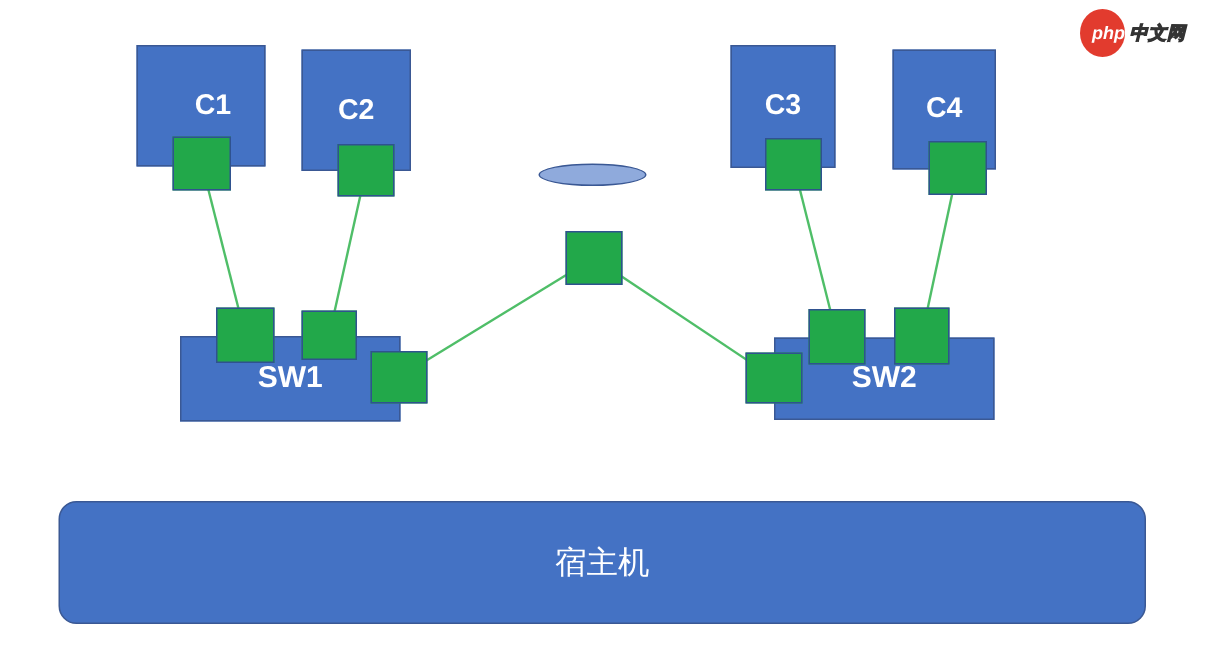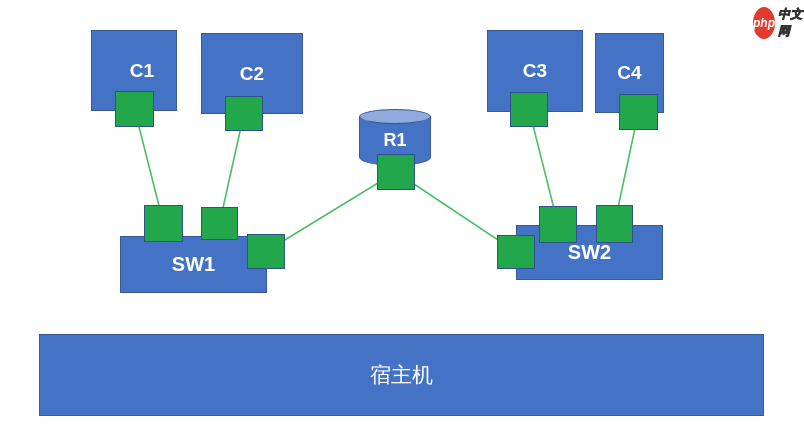--- a/index.html
+++ b/index.html
@@ -17,26 +17,26 @@
     background:#4472C4;
     border:1.6px solid #3A5894;
     color:#ffffff;
     font-weight:bold;
     display:flex; align-items:center; justify-content:center;
     z-index:1;
   }
   .client { font-size:19px; }
   .switch { font-size:20px; }
   .n-c1 { left:91px;  top:30px; width:86px; height:81px;padding-left:16px; }
-  .n-c2 { left:201px; top:33px; width:102px; height:81px; }
-  .n-c3 { left:487px; top:30px; width:96px; height:82px; }
+  .n-c2 { left:201px; top:33px; width:73px; height:81px; }
+  .n-c3 { left:487px; top:30px; width:70px; height:82px; }
   .n-c4 { left:595px; top:33px; width:69px; height:80px; }
-  .n-sw1 { left:120px; top:236px; width:147px; height:57px;justify-content:center; }
+  .n-sw1 { left:120px; top:224px; width:147px; height:57px;justify-content:center; }
   .n-sw2 { left:516px; top:225px; width:147px; height:55px; }
-  .n-host { left:39px; top:334px; width:725px; height:82px; font-size:21px; font-weight:normal; }
+  .n-host { left:39px; top:334px; width:725px; height:82px; font-size:21px; font-weight:normal;border-radius:12px; }
   
   .cylinder { position:absolute; left:359px; top:109px; width:72px; height:57px; z-index:1; }
   .cyl-body {
     position:absolute; left:0; right:0; top:7px; bottom:0;
     background:#4472C4;
     border:1.5px solid #3A5894; border-top:none;
     border-bottom-left-radius:36px 9px;
     border-bottom-right-radius:36px 9px;
     display:flex; align-items:center; justify-content:center;
     color:#fff; font-weight:bold; font-size:18px;
@@ -68,21 +68,21 @@
   
   svg.links { position:absolute; left:0; top:0; width:804px; height:444px; z-index:2; }
   svg.links line { stroke:#4FBE68; stroke-width:1.6; }
   
   .logo { position:absolute; left:720px; top:6px; display:flex; align-items:center; gap:3px; z-index:4; }
   .logo-oval {
     width:30px; height:32px;
     background:#E23B2E;
     border-radius:50%;
     color:#fff; font-weight:bold; font-style:italic; font-size:12px;
-    display:flex; align-items:center; justify-content:flex-start;margin-left:33px;
+    display:flex; align-items:center; justify-content:flex-end;
   }
   .logo-text {
     font-size:12px; font-weight:bold; font-style:italic;
     color:#4a4a4a;
     -webkit-text-stroke:0.8px #333333;
     letter-spacing:0.5px;
   }
 </style>
 </head>
 <body>
@@ -96,23 +96,20 @@
     <span>C2</span>
   </div>
   <div class="node client n-c3">
     <span>C3</span>
   </div>
   <div class="node client n-c4">
     <span>C4</span>
   </div>
 
   <div class="cylinder">
-    <div class="cyl-body">
-      <span>R1</span>
-    </div>
     <div class="cyl-top"></div>
   </div>
 
   <div class="node switch n-sw1">
     <span>SW1</span>
   </div>
   <div class="node switch n-sw2">
     <span>SW2</span>
   </div>
 

